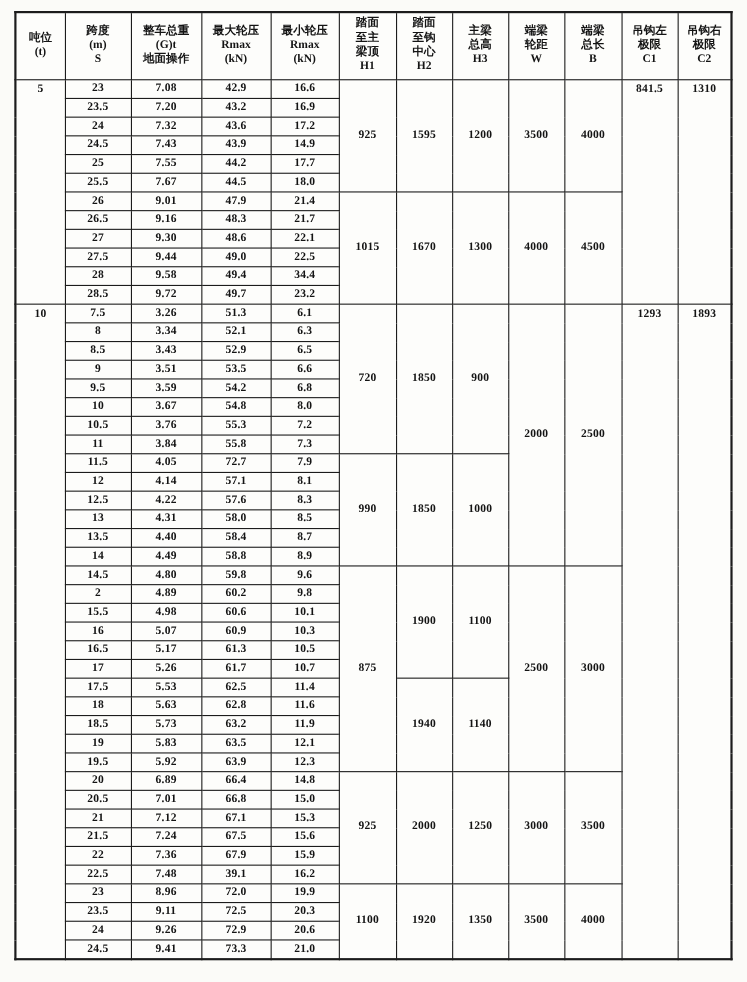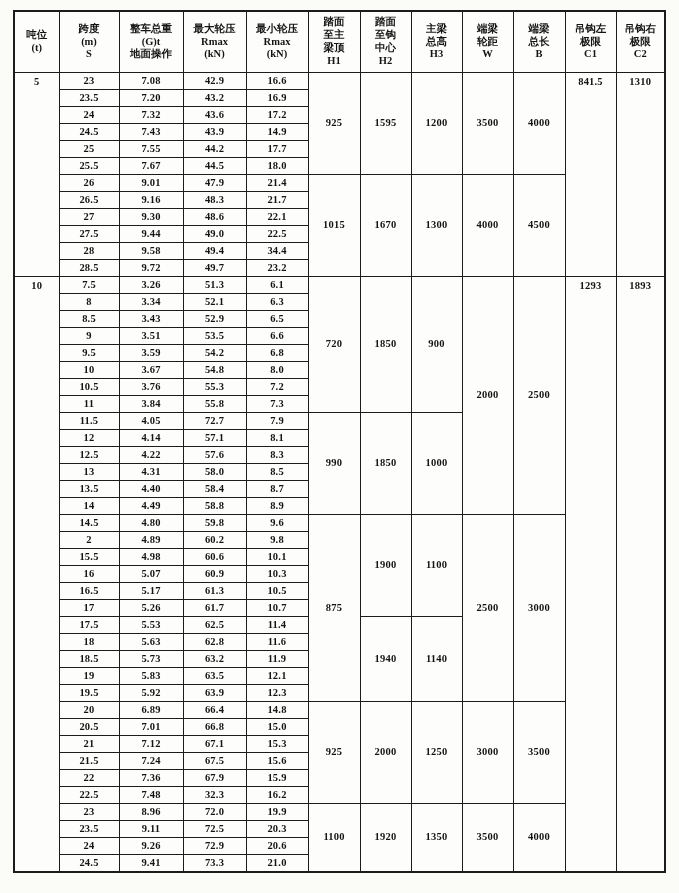--- a/index.html
+++ b/index.html
@@ -399,21 +399,21 @@
         </tr>
         <tr>
           <td>22</td>
           <td>7.36</td>
           <td>67.9</td>
           <td>15.9</td>
         </tr>
         <tr>
           <td>22.5</td>
           <td>7.48</td>
-          <td>32.3</td>
+          <td>39.1</td>
           <td>16.2</td>
         </tr>
         <tr>
           <td>23</td>
           <td>8.96</td>
           <td>72.0</td>
           <td>19.9</td>
           <td rowspan="4">1100</td>
           <td rowspan="4">1920</td>
           <td rowspan="4">1350</td>

